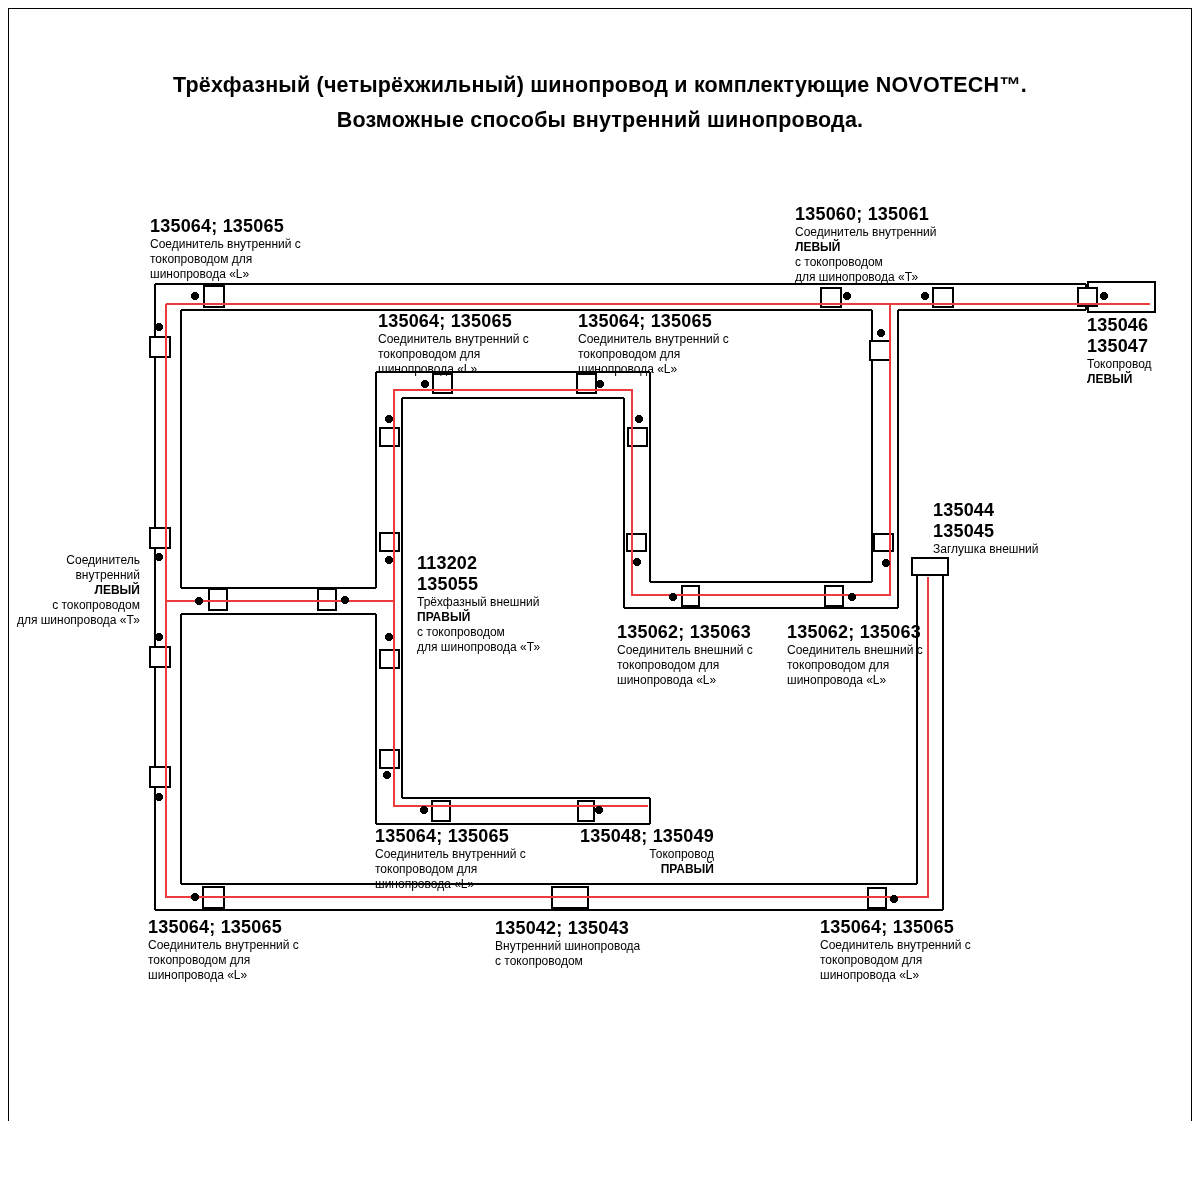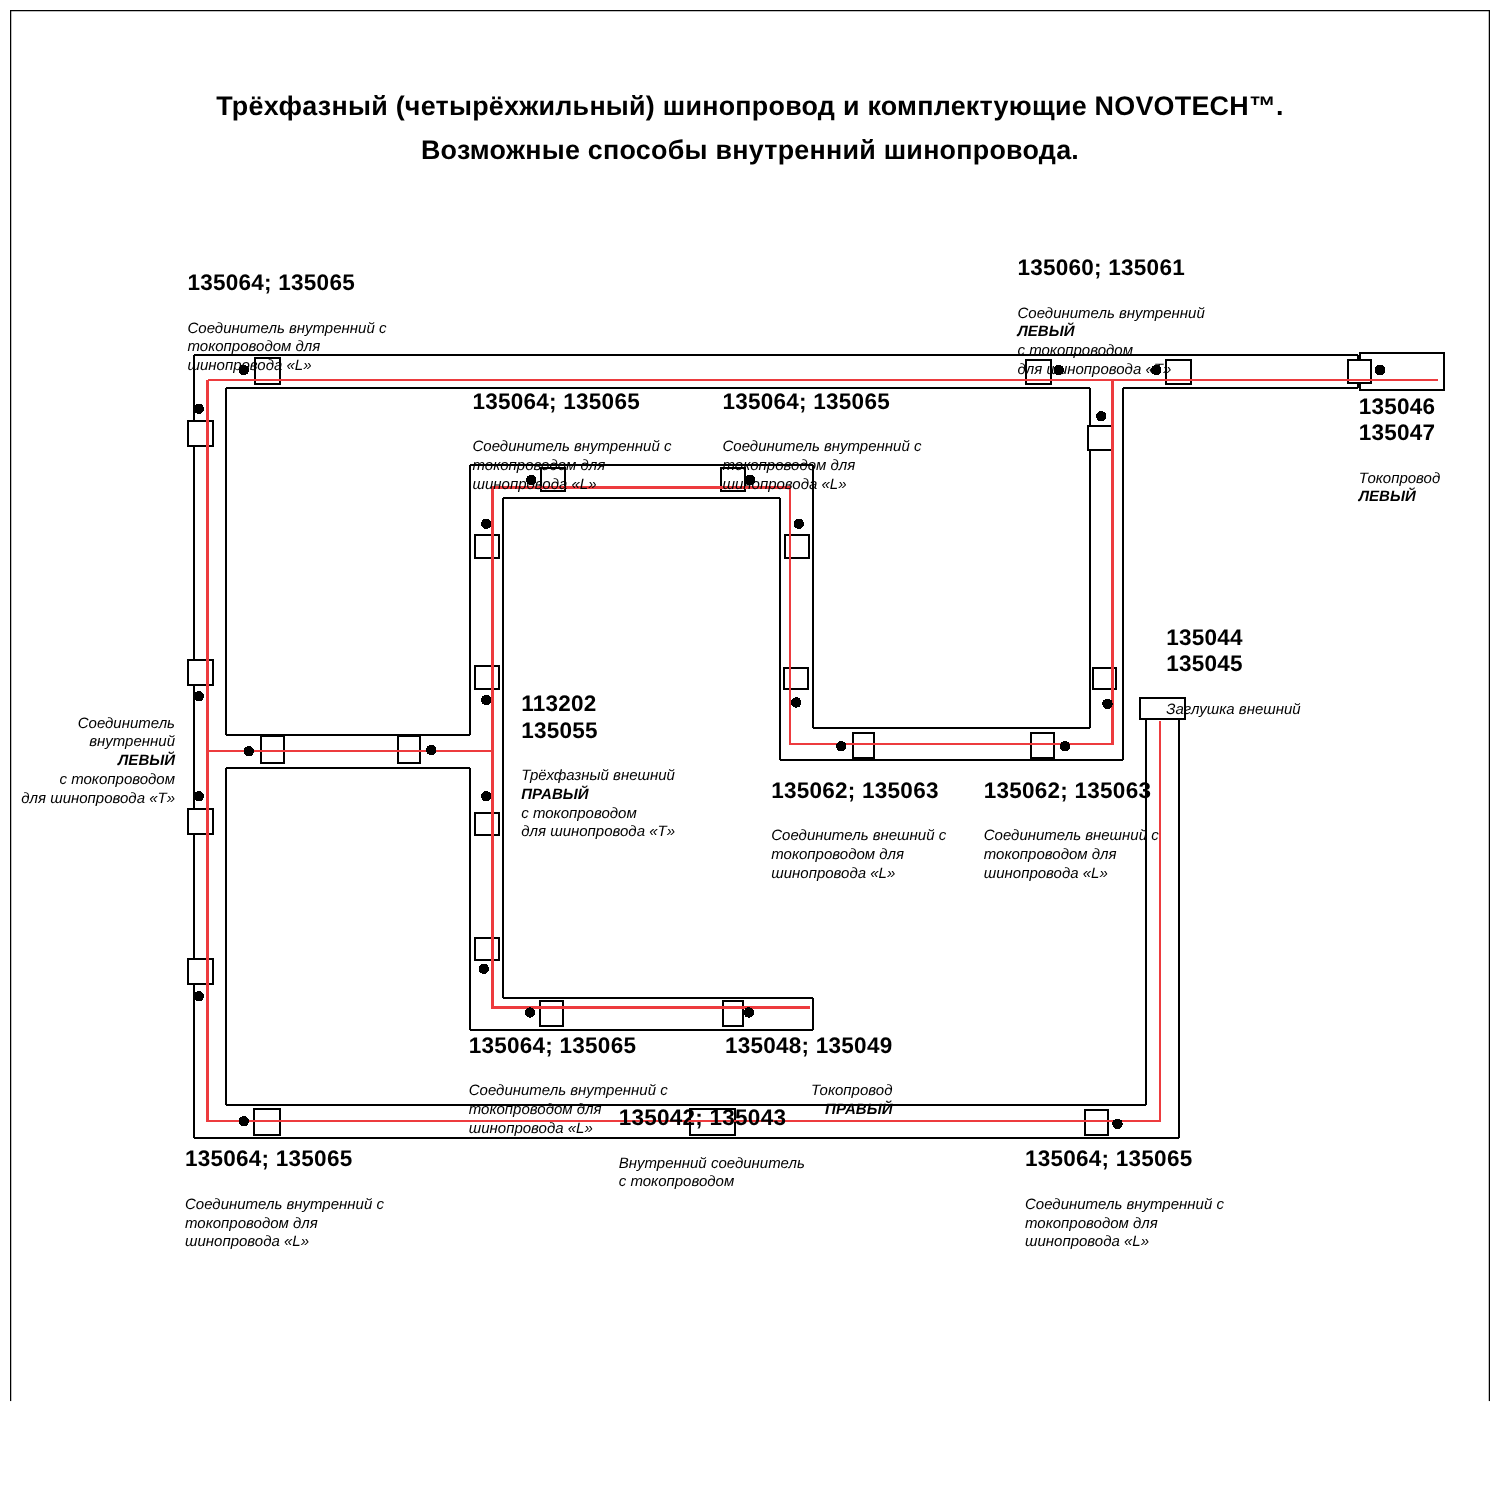--- a/index.html
+++ b/index.html
@@ -15,21 +15,21 @@
     position:absolute; top:68px; left:0; width:100%;
     text-align:center; font-weight:bold; font-size:21.5px; line-height:35px;
     letter-spacing:0.2px;
   }
   svg.diagram { position:absolute; left:0; top:0; }
   .part-label { position:absolute; }
   .part-label .code {
     font-size:18px; font-weight:bold; line-height:21px;
     white-space:pre-line; letter-spacing:0.2px;
   }
-  .part-label .desc { margin-top:18px; font-size:12px; line-height:15px;font-style:italic; }
+  .part-label .desc { margin-top:0; font-size:12px; line-height:15px; }
   .part-label .desc-line.bold { font-weight:bold; }
   .align-right { text-align:right; }
 </style>
 </head>
 <body>
 
 <div class="stage">
 
   <div class="page-border"></div>
 
@@ -126,21 +126,21 @@
 
   <div>
       <div class="part-label" style="top: 216px; left: 150px;">
       <div class="code">135064; 135065</div>
       <div class="desc">
           <div class="desc-line">Соединитель внутренний с</div>
           <div class="desc-line">токопроводом для</div>
           <div class="desc-line">шинопровода «L»</div>
         </div>
     </div>
-      <div class="part-label" style="top: 204px; left: 814px;">
+      <div class="part-label" style="top: 204px; left: 795px;">
       <div class="code">135060; 135061</div>
       <div class="desc">
           <div class="desc-line">Соединитель внутренний</div>
           <div class="desc-line bold">ЛЕВЫЙ</div>
           <div class="desc-line">с токопроводом</div>
           <div class="desc-line">для шинопровода «Т»</div>
         </div>
     </div>
       <div class="part-label" style="top: 315px; left: 1087px;">
       <div class="code">135046
@@ -223,24 +223,24 @@
         </div>
     </div>
       <div class="part-label" style="top: 917px; left: 148px;">
       <div class="code">135064; 135065</div>
       <div class="desc">
           <div class="desc-line">Соединитель внутренний с</div>
           <div class="desc-line">токопроводом для</div>
           <div class="desc-line">шинопровода «L»</div>
         </div>
     </div>
-      <div class="part-label" style="top: 884px; left: 495px;">
+      <div class="part-label" style="top: 918px; left: 495px;">
       <div class="code">135042; 135043</div>
       <div class="desc">
-          <div class="desc-line">Внутренний соединитель</div>
+          <div class="desc-line">Внутренний шинопровода</div>
           <div class="desc-line">с токопроводом</div>
         </div>
     </div>
       <div class="part-label" style="top: 917px; left: 820px;">
       <div class="code">135064; 135065</div>
       <div class="desc">
           <div class="desc-line">Соединитель внутренний с</div>
           <div class="desc-line">токопроводом для</div>
           <div class="desc-line">шинопровода «L»</div>
         </div>

